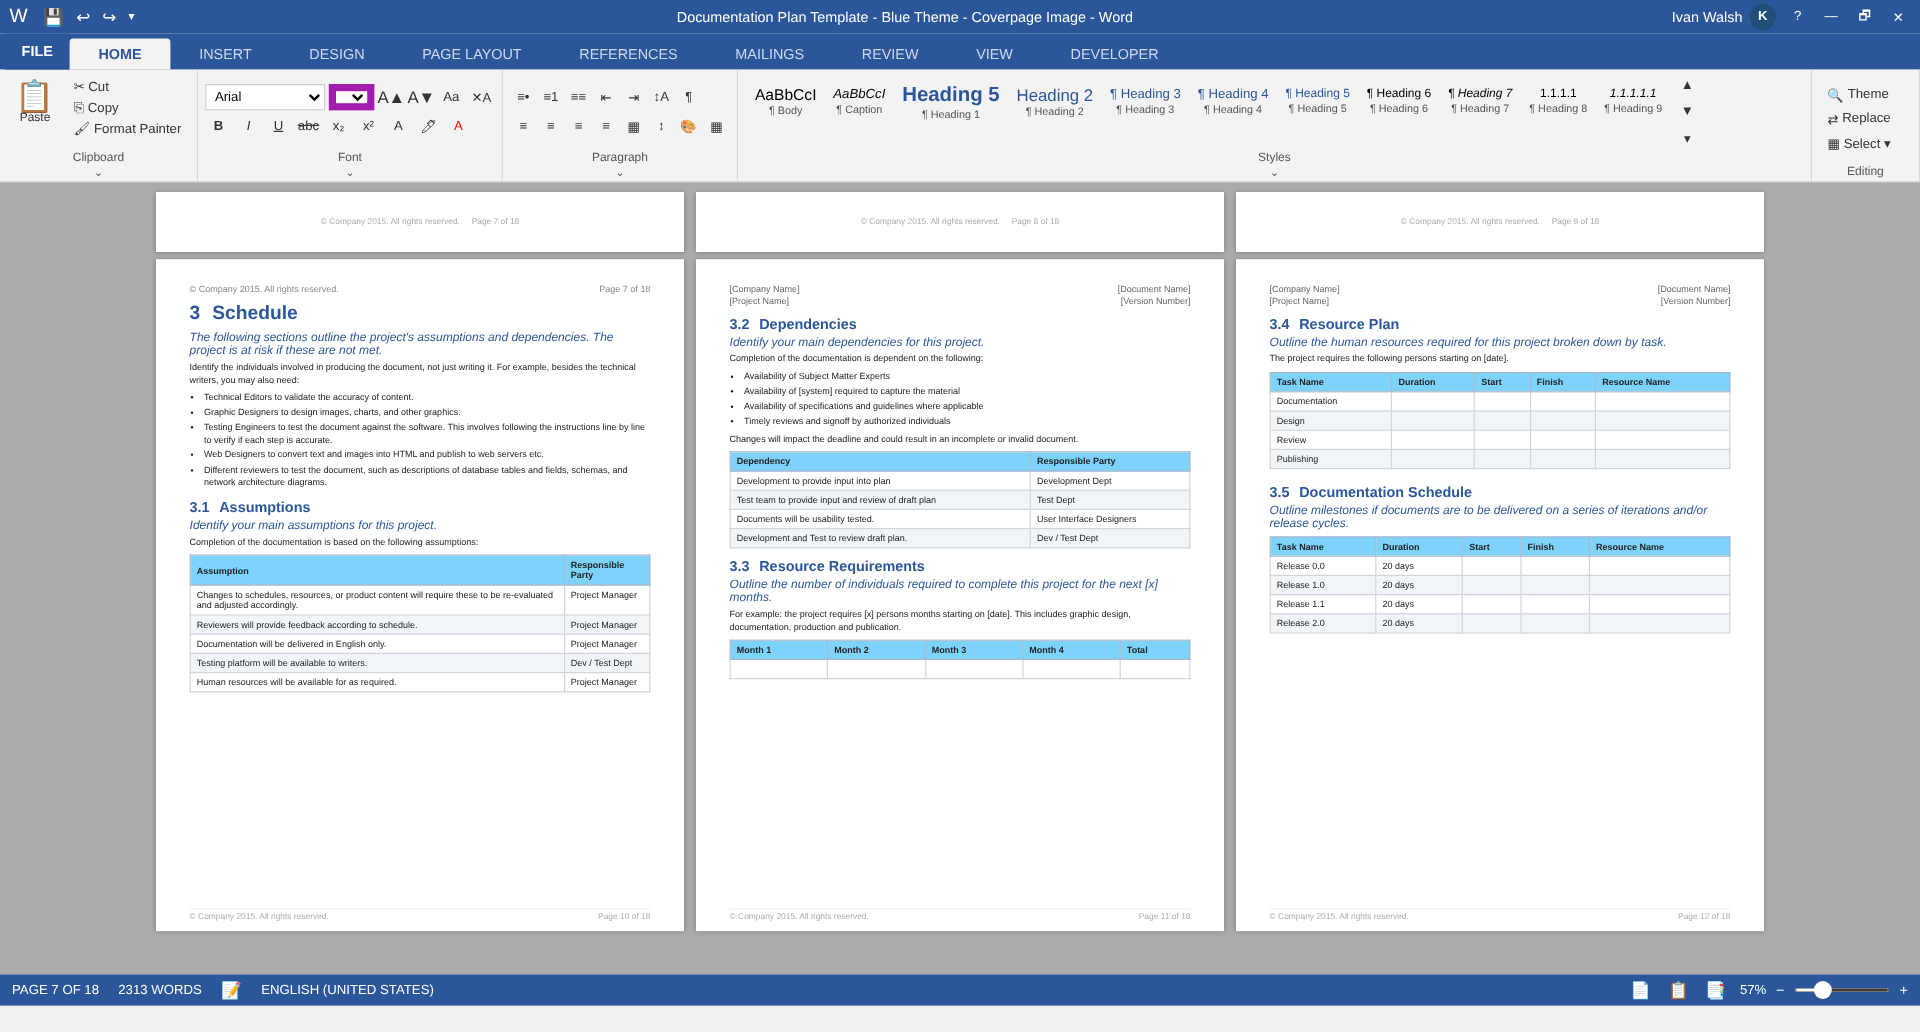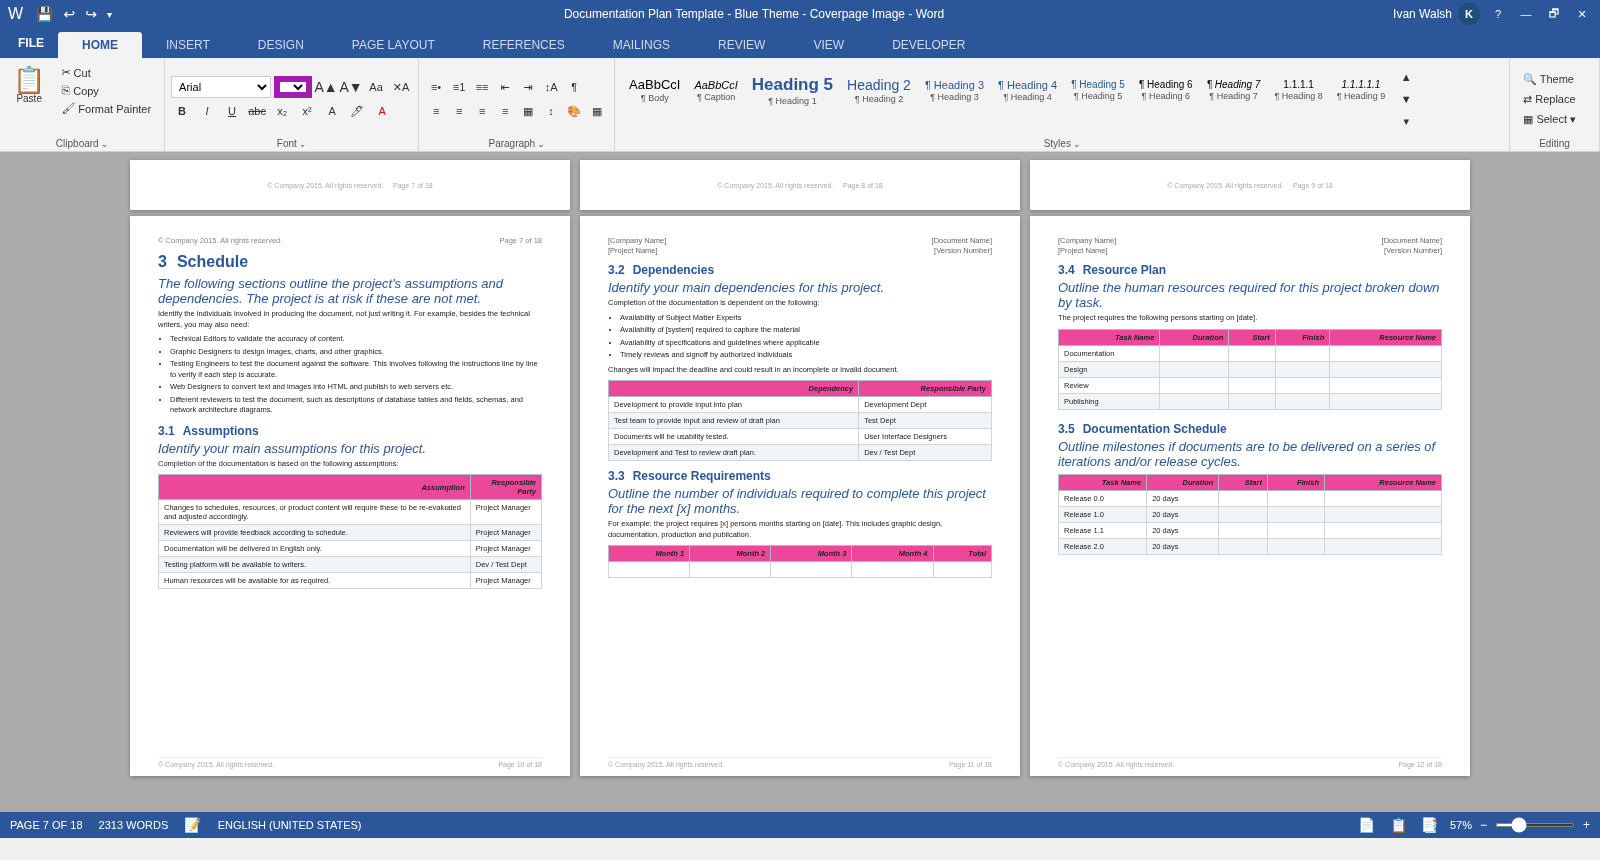--- a/index.html
+++ b/index.html
@@ -78,22 +78,23 @@
       flex: 1;
       gap: 2px;
     }
     .ribbon-group-label {
       font-size: 10px;
       color: #555;
       text-align: center;
       padding-top: 2px;
       display: flex;
       align-items: center;
-      justify-content: center;
+      justify-content: space-between;
       gap: 2px;
+      flex-direction: column;
     }
 
     
     .clipboard-group .ribbon-group-content {
       align-items: flex-start;
     }
     .paste-btn {
       display: flex;
       flex-direction: column;
       align-items: center;
@@ -238,41 +239,40 @@
       color: #2b579a;
       font-weight: bold;
       margin: 8px 0 3px 0;
       display: flex;
       align-items: baseline;
       gap: 8px;
     }
     .italic-blue {
       font-style: italic;
       color: #2b579a;
-      font-size: 13px;
+      font-size: 10px;
       margin-bottom: 3px;
     }
     .body-text { font-size: 7.5px; margin-bottom: 4px; line-height: 1.4; }
     .bullet-list { margin-left: 12px; margin-bottom: 4px; }
     .bullet-list li { font-size: 7.5px; margin-bottom: 2px; list-style-type: disc; line-height: 1.4; }
 
     .doc-table {
       width: 100%;
       border-collapse: collapse;
       margin: 5px 0;
       font-size: 7.5px;
     }
     .doc-table th {
-      background: #ec4899;
+      background: #7dd3fc;
       color: #222;
       padding: 3px 5px;
-      text-align: right;
+      text-align: left;
       font-weight: bold;
       border: 1px solid #b0b8c8;
-      font-style: italic;
     }
     .doc-table td {
       padding: 3px 5px;
       border: 1px solid #d0d5dc;
       vertical-align: top;
     }
     .doc-table tr:nth-child(even) td { background: #f2f5f8; }
 
     
     #status-bar {

